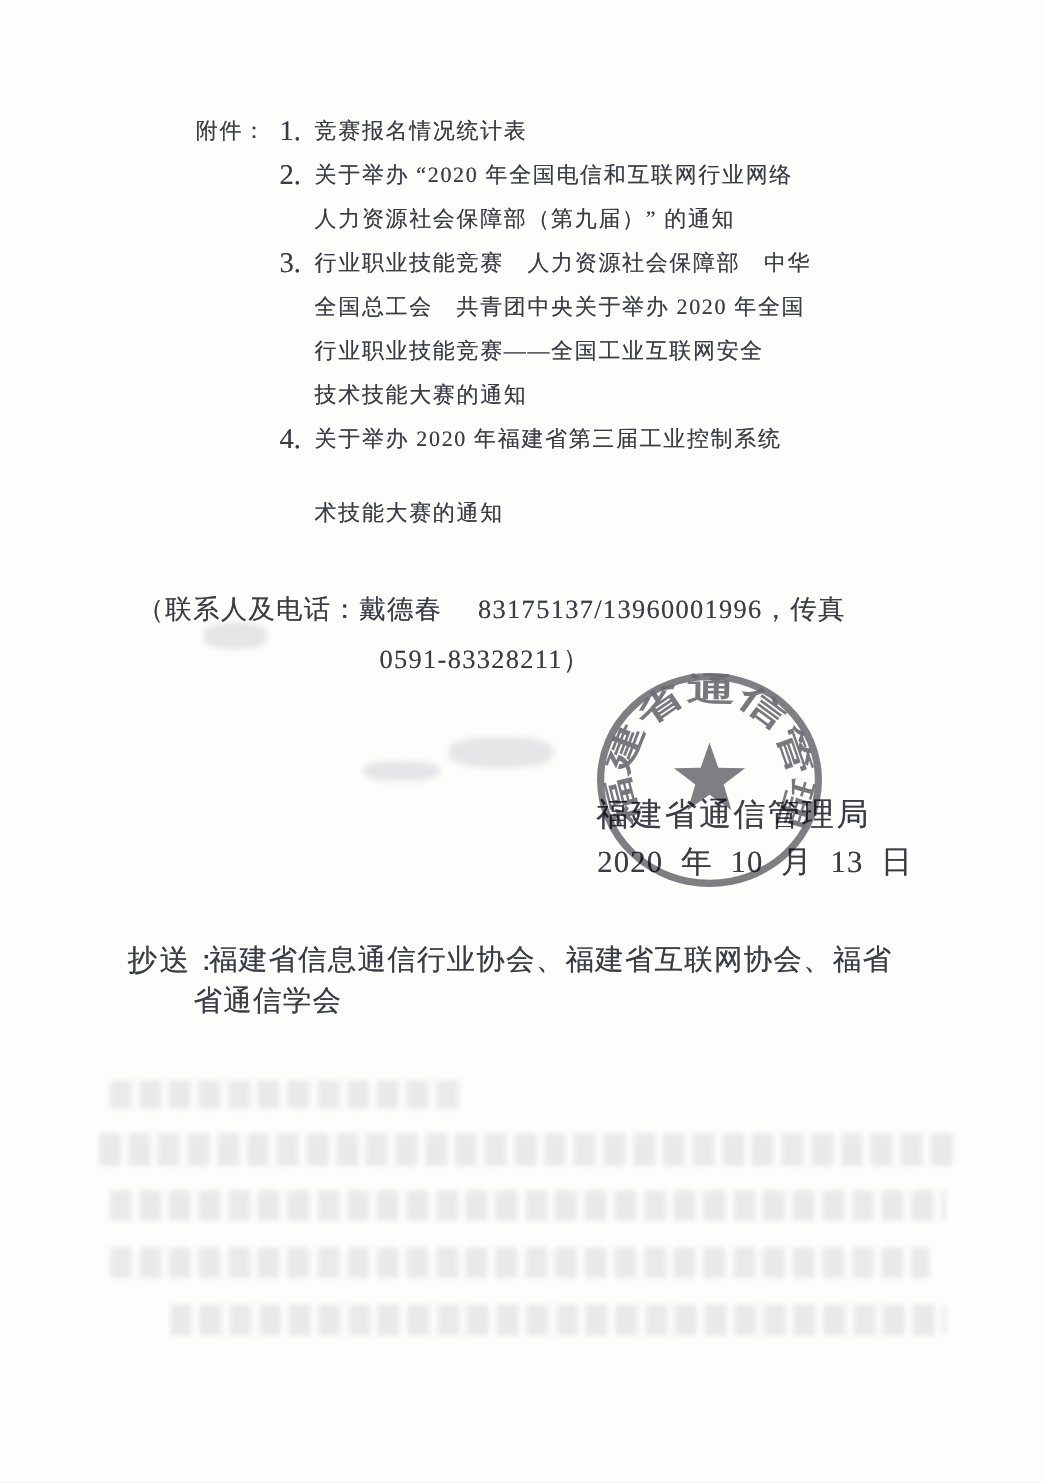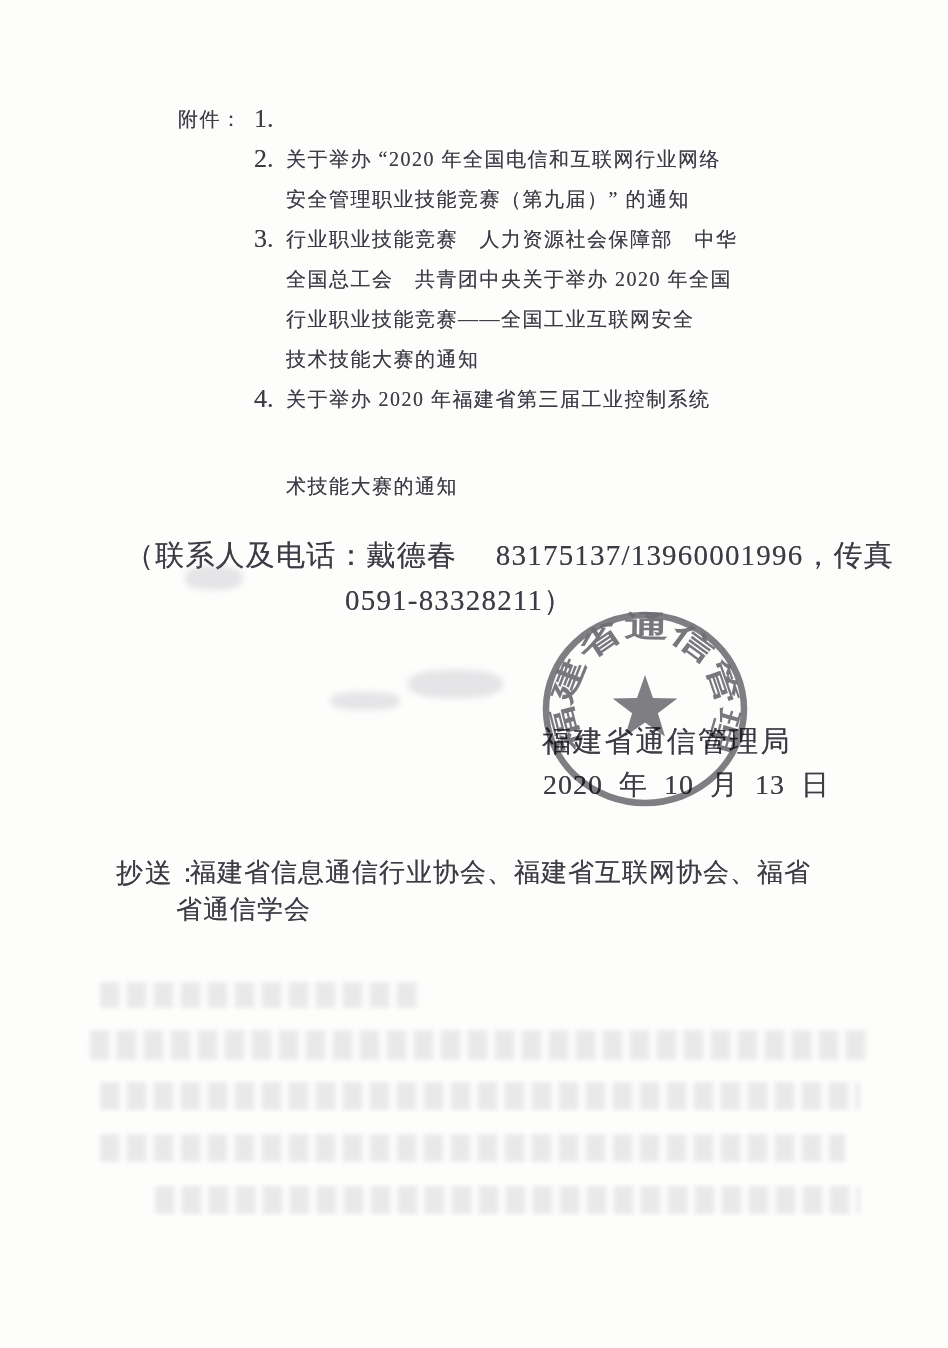--- a/index.html
+++ b/index.html
@@ -16,21 +16,21 @@
   .doc-line{
     position:absolute;
     white-space:nowrap;
     line-height:38px;
     font-size:20px;
     letter-spacing:1.5px;
     color:#3c3c46;
     text-shadow:0 0 .6px rgba(60,60,70,.65);
   }
   .attach-num{font-size:26px;letter-spacing:0;}
-  .contact-line{font-size:29px;letter-spacing:1.2px;}
+  .contact-line{font-size:24px;letter-spacing:1.2px;}
   .sig-org{font-size:29px;letter-spacing:2.2px;}
   .sig-date{font-size:28px;letter-spacing:1px;word-spacing:8px;}
   .cc-label{font-size:27px;letter-spacing:2px;}
   .cc-line{font-size:26px;letter-spacing:1px;}
 
   
   .seal{
     position:absolute;left:535px;top:601px;width:222px;height:212px;
     mix-blend-mode:multiply;opacity:.85;
   }
@@ -54,34 +54,35 @@
   }
 </style>
 </head>
 <body>
 
 <div class="page">
 
   <div class="doc-line" style="left:178px;top:100px;">附件：</div>
 
   <div class="doc-line attach-num" style="left:254px;top:100px;">1.</div>
+  <div class="doc-line" style="left:286px;top:100px;">竞赛报名情况统计表</div>
 
   <div class="doc-line attach-num" style="left:254px;top:140px;">2.</div>
   <div class="doc-line" style="left:286px;top:140px;text-align:center;">关于举办 “2020 年全国电信和互联网行业网络</div>
-  <div class="doc-line" style="left:286px;top:180px;">安全管理职业技能竞赛（第九届）” 的通知</div>
+  <div class="doc-line" style="left:286px;top:180px;">人力资源社会保障部（第九届）” 的通知</div>
 
   <div class="doc-line attach-num" style="left:254px;top:220px;">3.</div>
   <div class="doc-line" style="left:286px;top:220px;">行业职业技能竞赛　人力资源社会保障部　中华</div>
   <div class="doc-line" style="left:286px;top:260px;">全国总工会　共青团中央关于举办 2020 年全国</div>
   <div class="doc-line" style="left:286px;top:300px;">行业职业技能竞赛——全国工业互联网安全</div>
   <div class="doc-line" style="left:286px;top:340px;text-align:center;">技术技能大赛的通知</div>
 
   <div class="doc-line attach-num" style="left:254px;top:380px;">4.</div>
   <div class="doc-line" style="left:286px;top:380px;">关于举办 2020 年福建省第三届工业控制系统</div>
-  <div class="doc-line" style="left:286px;top:467px;text-align:center;">术技能大赛的通知</div>
+  <div class="doc-line" style="left:286px;top:448px;text-align:center;">术技能大赛的通知</div>
 
   <div class="doc-line contact-line" style="left:125px;top:536px;">（联系人及电话：戴德春　 83175137/13960001996，传真</div>
   <div class="doc-line contact-line" style="left:345px;top:581px;">0591-83328211）</div>
 
   <div class="smudge" style="left:185px;top:566px;width:58px;height:24px;"></div>
   <div class="smudge" style="left:408px;top:670px;width:95px;height:28px;"></div>
   <div class="smudge" style="left:330px;top:692px;width:70px;height:18px;"></div>
 
   <div class="doc-line sig-org" style="left:542px;top:722px;">福建省通信管理局</div>
   <div class="doc-line sig-date" style="left:543px;top:766px;">2020 年 10 月 13 日</div>

